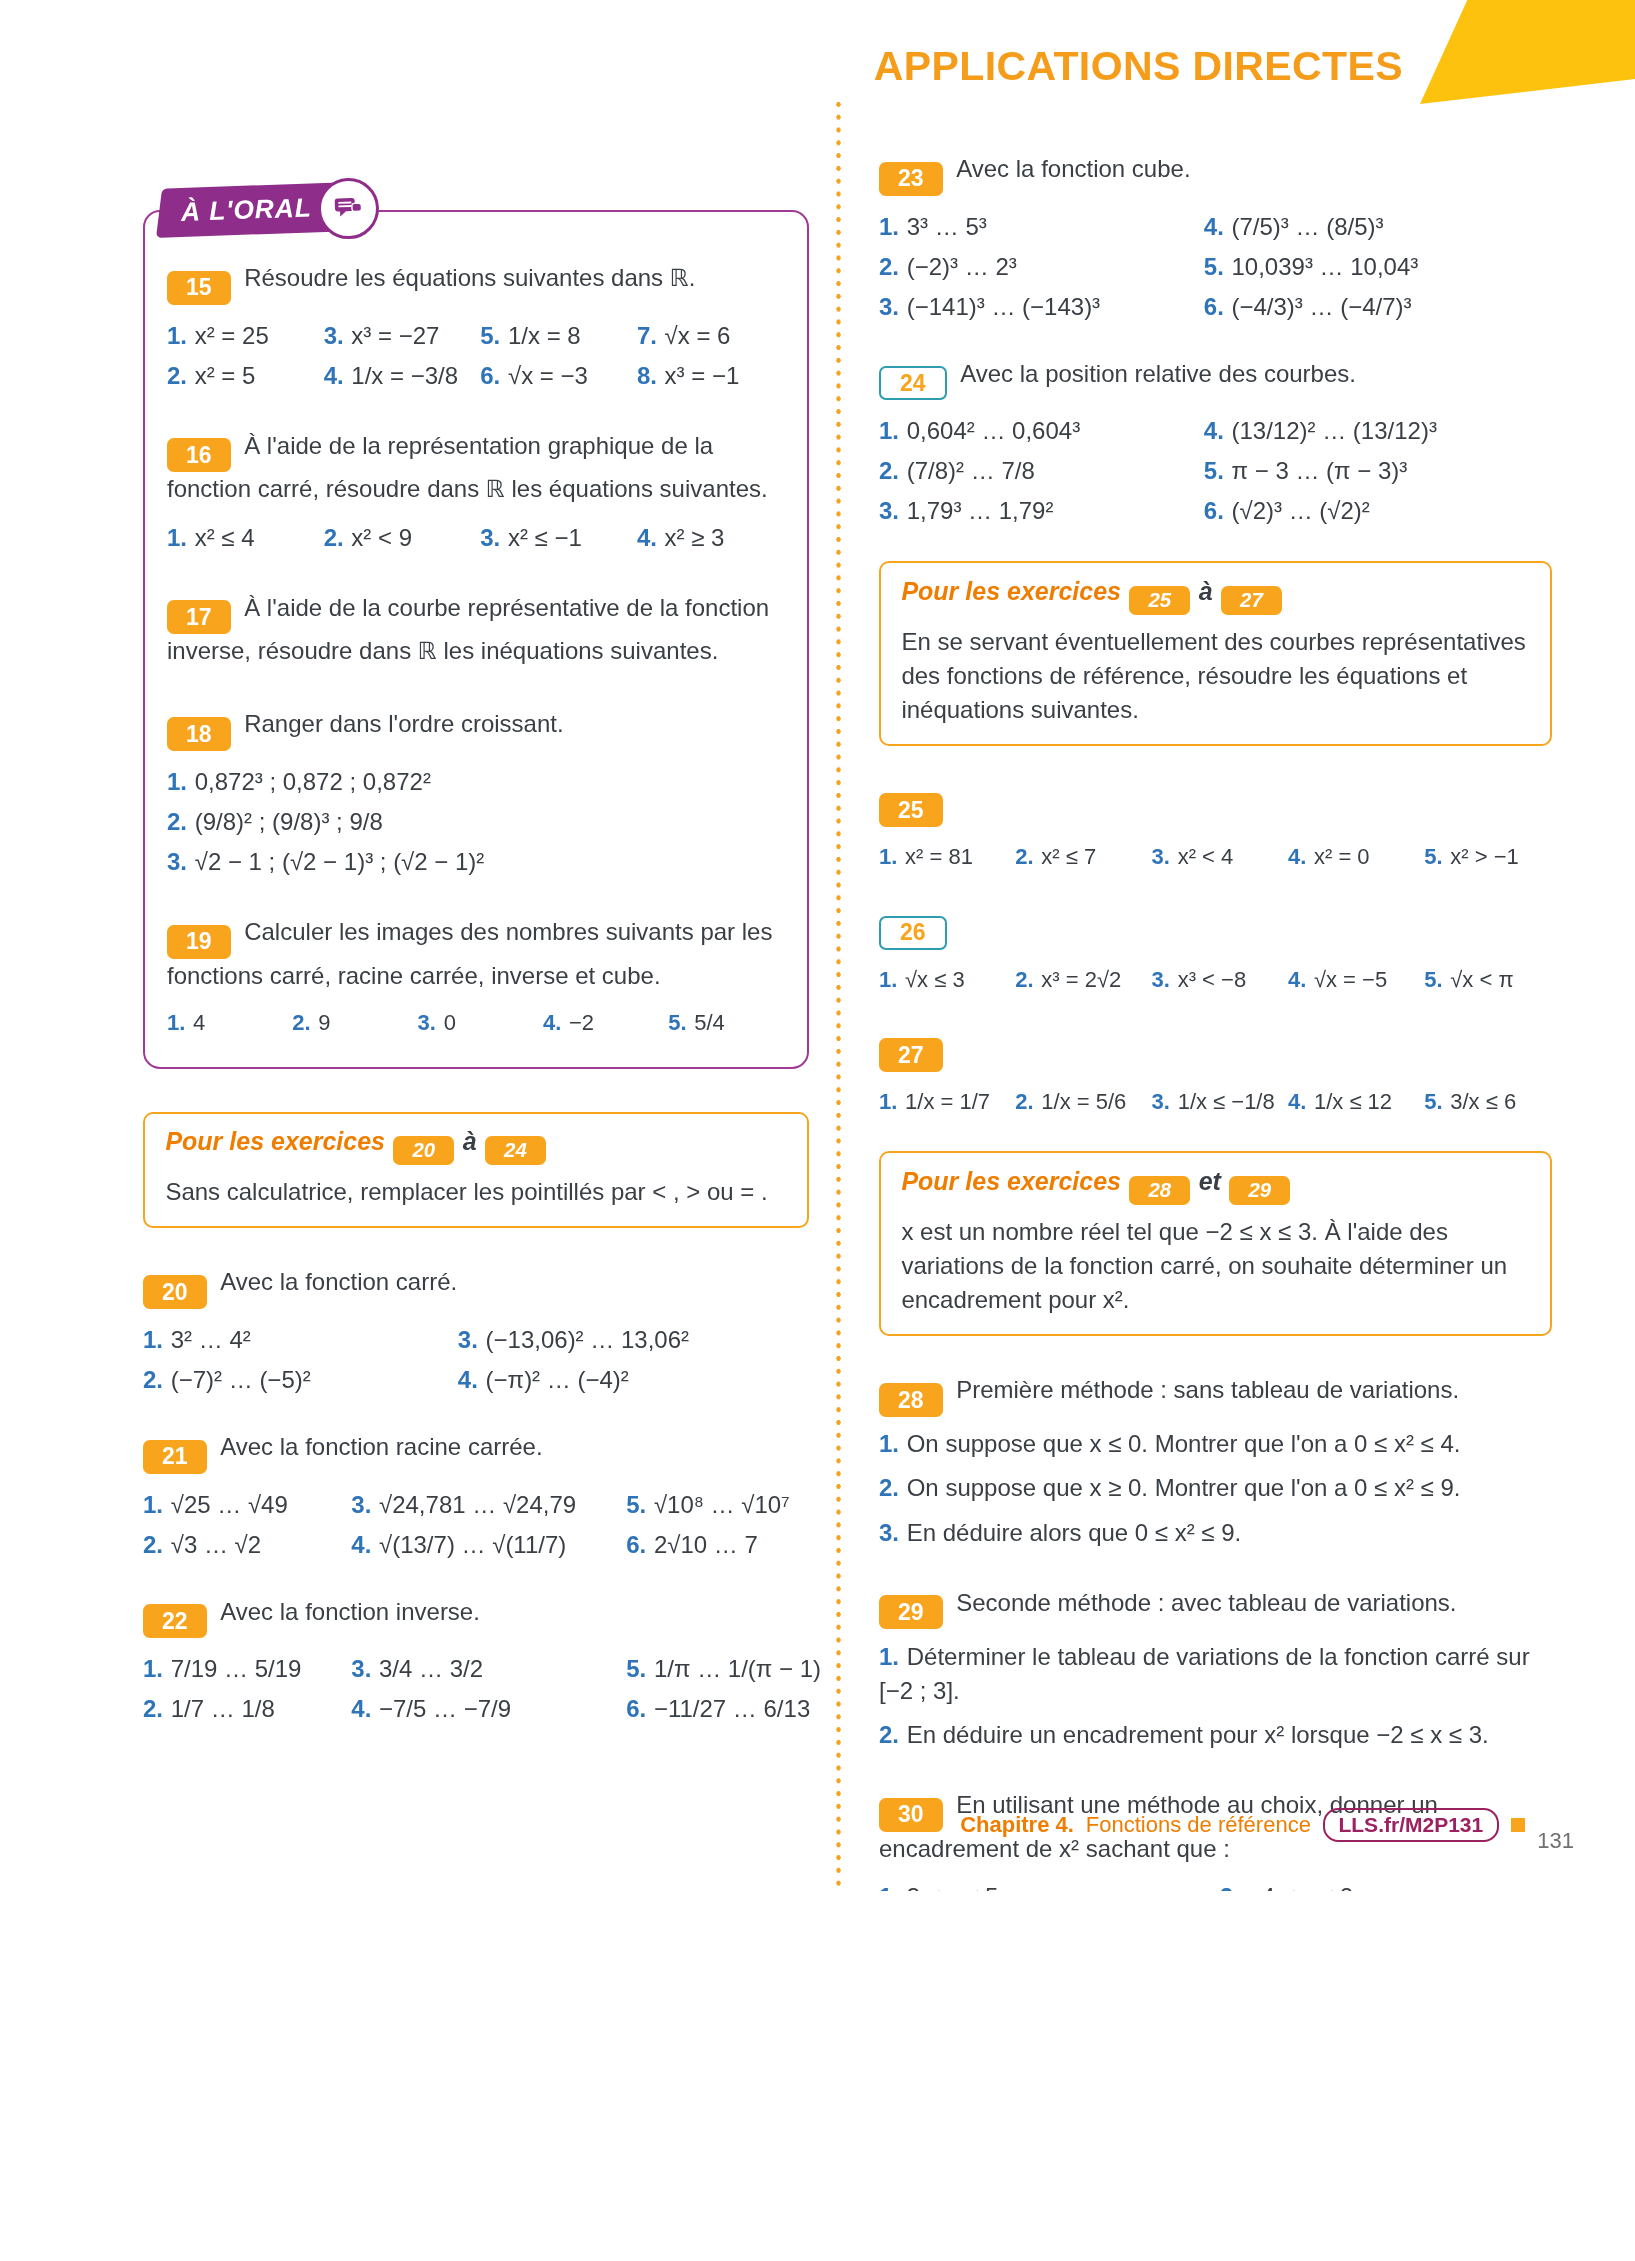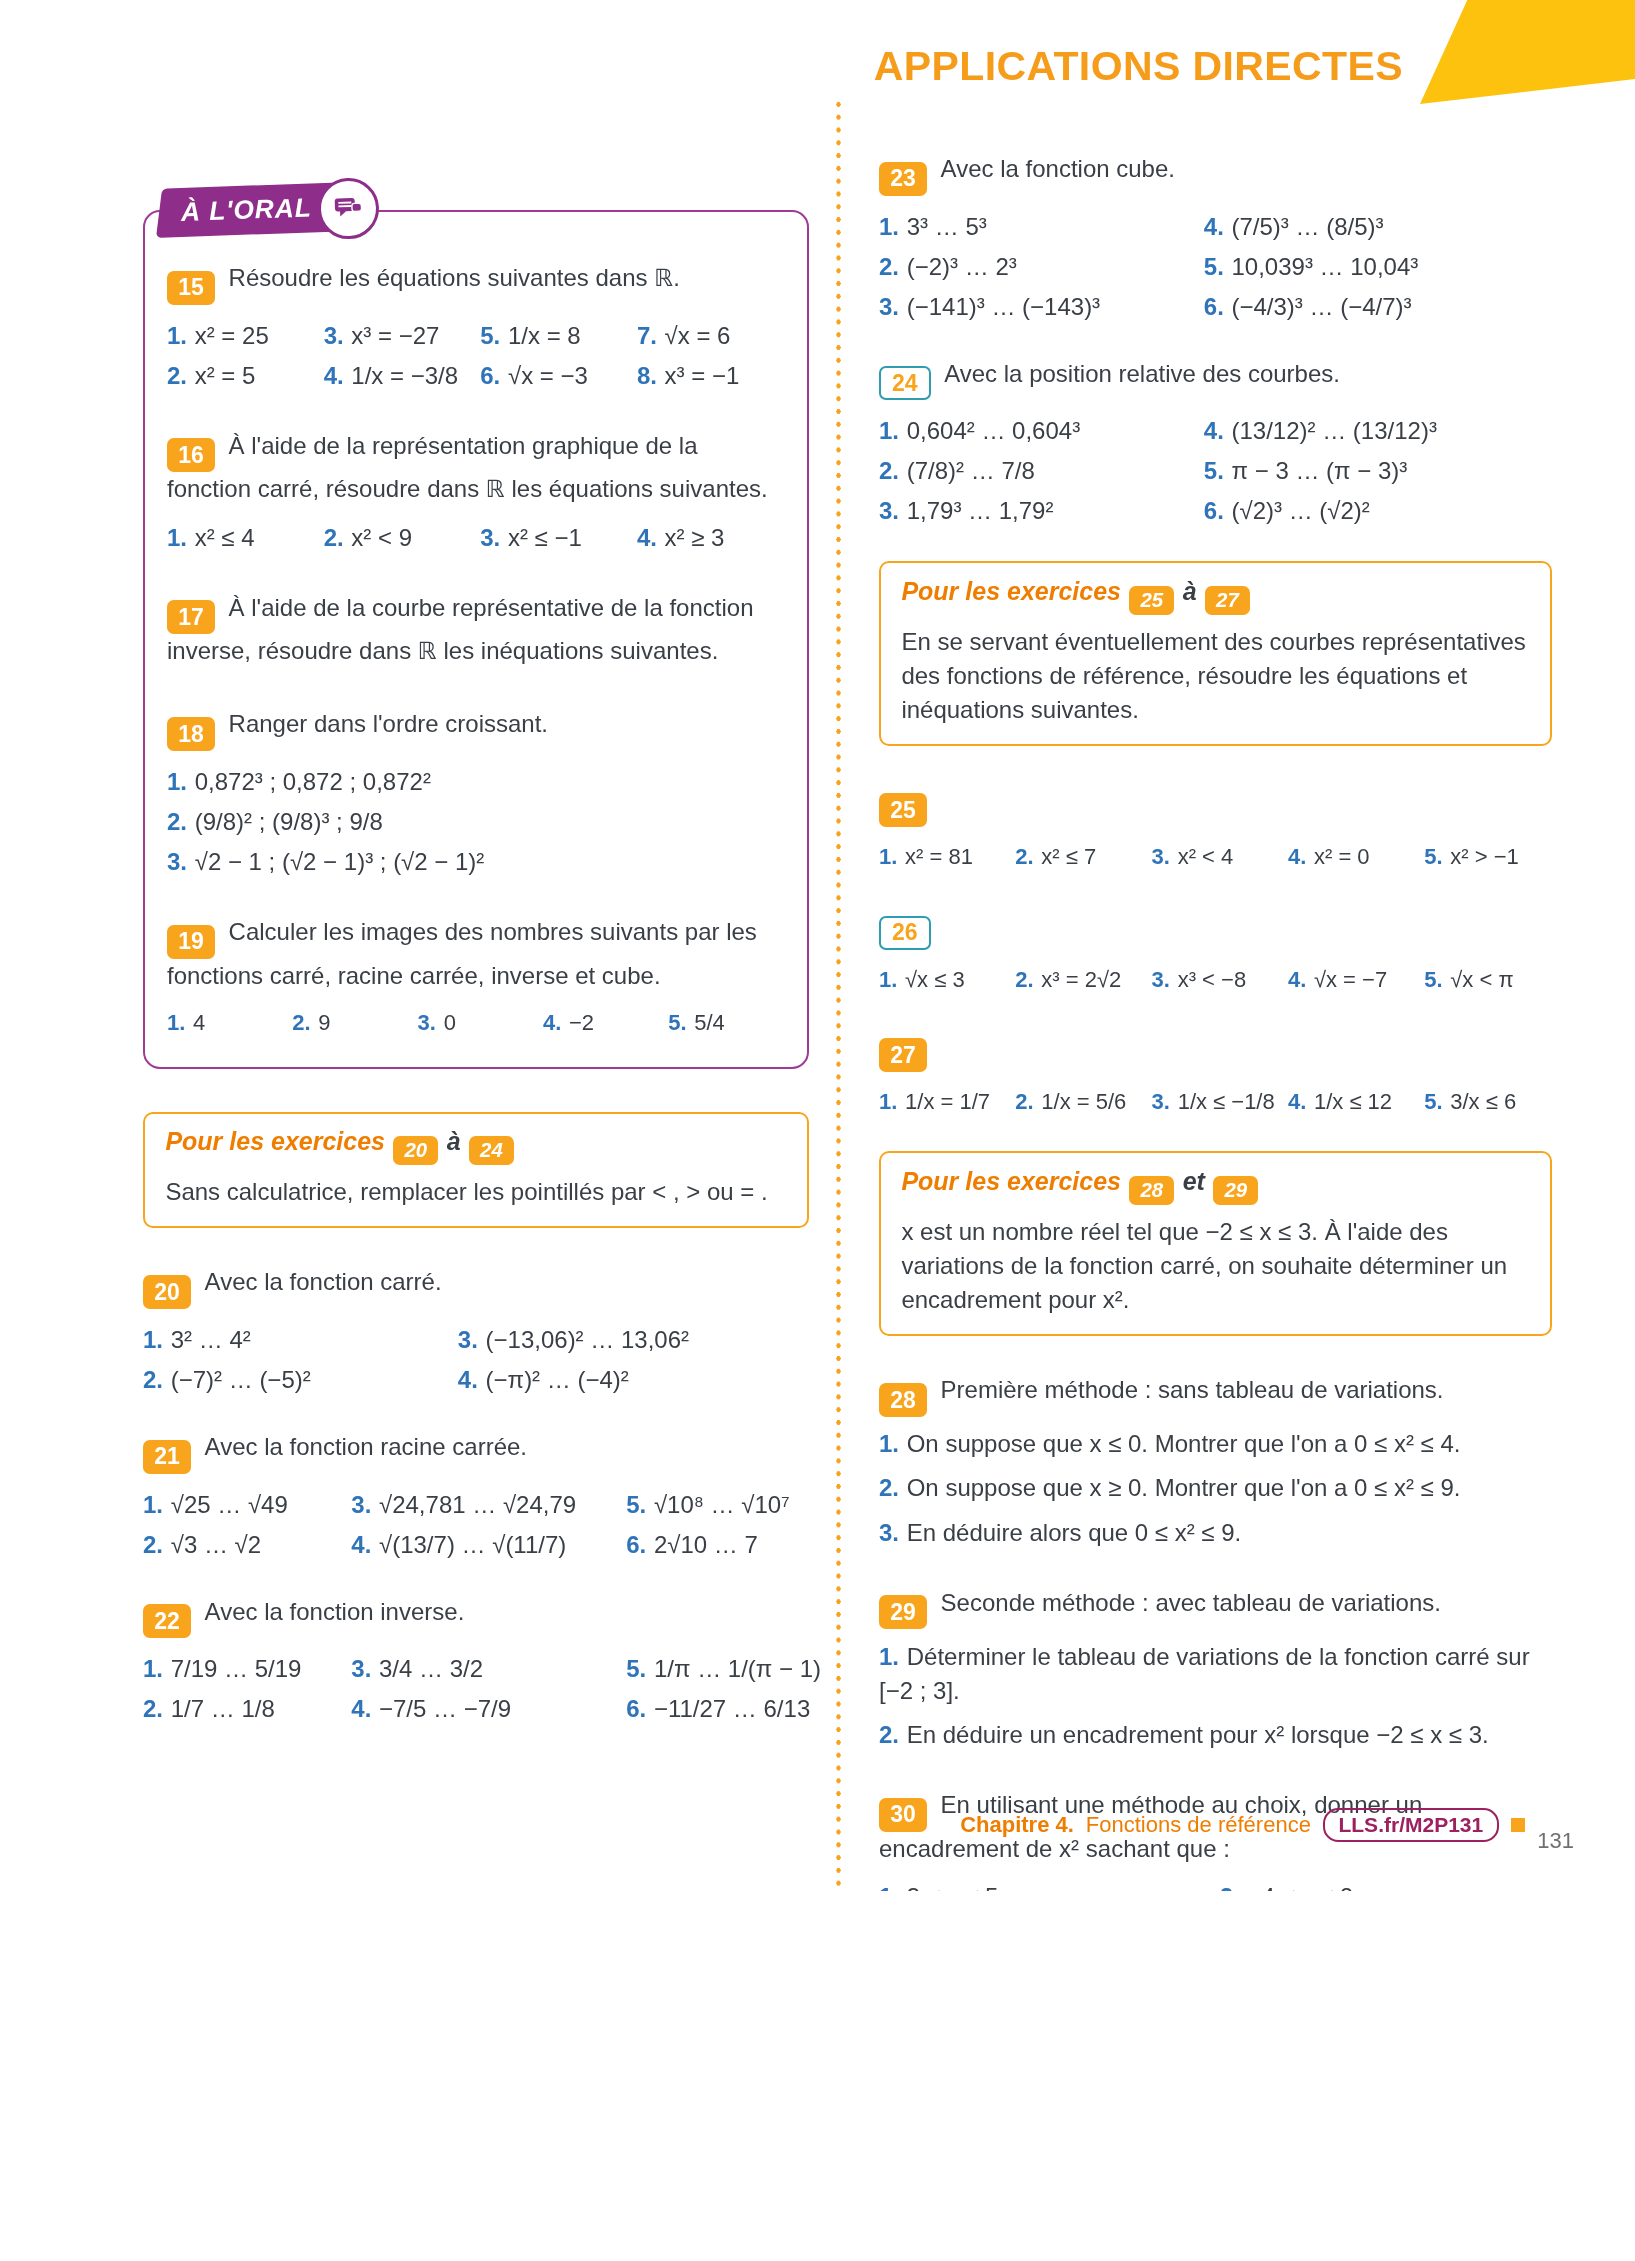--- a/index.html
+++ b/index.html
@@ -25,21 +25,21 @@
             font-style:italic;letter-spacing:0.9px;}
   .oral-circle{position:absolute;right:-6.8px;top:-4.3px;width:55px;height:55px;border-radius:50%;
             background:#fff;border:3.4px solid #8e2d8a;display:flex;align-items:center;justify-content:center;}
 
   .ex{margin:0 0 36px 0;}
   .oral-box .ex{margin-bottom:39px;}
   .oral-box .ex:last-child{margin-bottom:25.6px;}
   .ex-head{font-size:24px;line-height:1.42;margin:0;}
   .badge{display:inline-flex;align-items:center;justify-content:center;min-width:48px;height:34px;
          border-radius:6.8px;background:#f8a41c;color:#fff;font-weight:bold;font-size:23px;
-         margin-right:13.6px;vertical-align:-9.4px;padding:0 11px;box-sizing:border-box;}
+         margin-right:13.6px;vertical-align:-9.4px;padding:0 19px;box-sizing:border-box;}
   .badge.outline{background:#fff;border:2.6px solid #2e9db0;color:#f8a41c;}
   .badge.sm{min-width:41px;height:29px;font-size:20.4px;margin:0 8.5px;vertical-align:-6.8px;}
   .items{display:grid;gap:12px 8.5px;margin-top:17px;font-size:24px;}
   .c1{grid-template-columns:1fr;}
   .c2{grid-template-columns:1fr 1fr;}
   .c2w{grid-template-columns:46% 54%;}
   .c2x{grid-template-columns:47% 53%;}
   .c3b{grid-template-columns:30% 40% 30%;}
   .c4{grid-template-columns:repeat(4,1fr);}
   .c5{grid-template-columns:repeat(5,1fr);font-size:22px;}
@@ -216,21 +216,21 @@
         <span class="it"><span class="n">5.</span><span class="m">x² &gt; −1</span></span>
       </div>
     </section>
 
     <section class="ex">
       <p class="ex-head"><span class="badge outline">26</span></p>
       <div class="items c5">
         <span class="it"><span class="n">1.</span><span class="m">√x ≤ 3</span></span>
         <span class="it"><span class="n">2.</span><span class="m">x³ = 2√2</span></span>
         <span class="it"><span class="n">3.</span><span class="m">x³ &lt; −8</span></span>
-        <span class="it"><span class="n">4.</span><span class="m">√x = −7</span></span>
+        <span class="it"><span class="n">4.</span><span class="m">√x = −5</span></span>
         <span class="it"><span class="n">5.</span><span class="m">√x &lt; π</span></span>
       </div>
     </section>
 
     <section class="ex">
       <p class="ex-head"><span class="badge">27</span></p>
       <div class="items c5">
         <span class="it"><span class="n">1.</span><span class="m">1/x = 1/7</span></span>
         <span class="it"><span class="n">2.</span><span class="m">1/x = 5/6</span></span>
         <span class="it"><span class="n">3.</span><span class="m">1/x ≤ −1/8</span></span>

